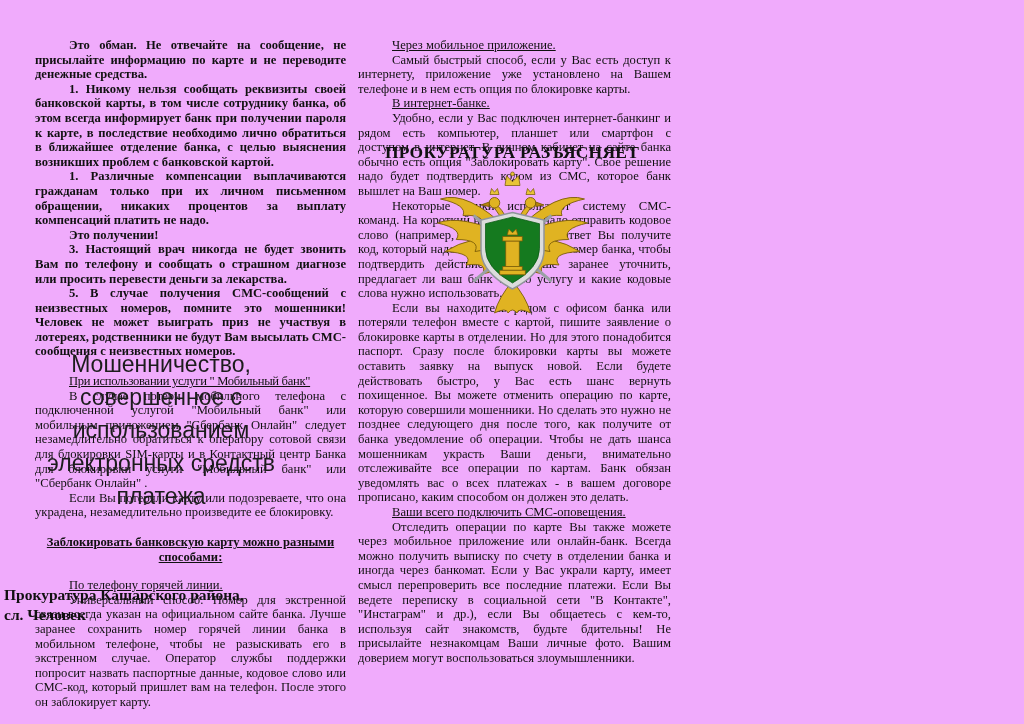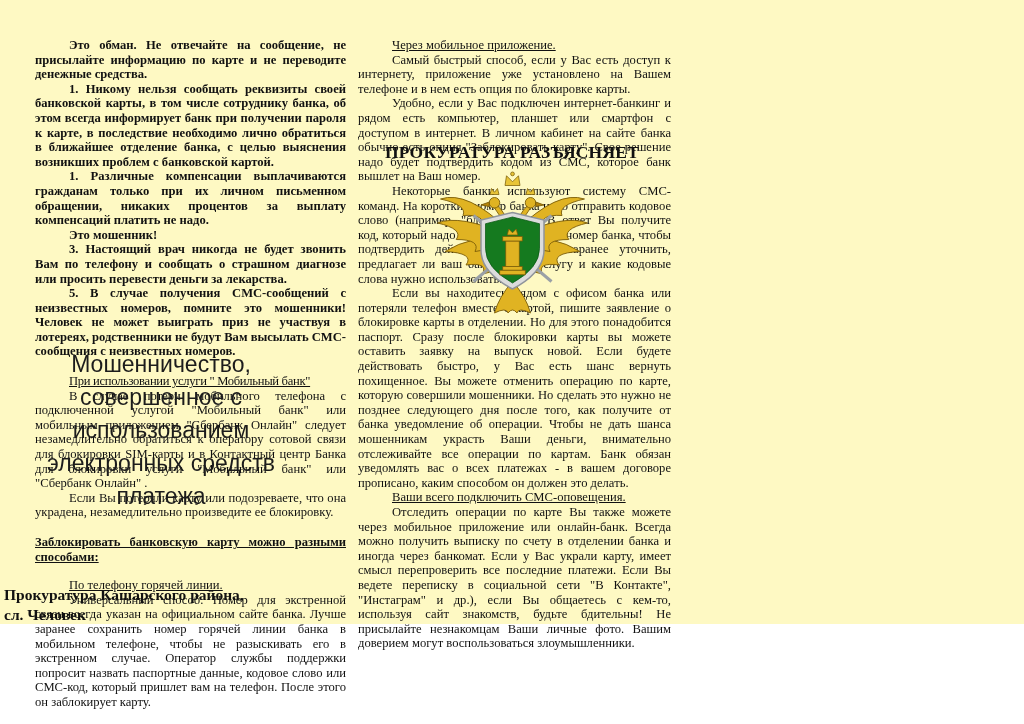--- a/index.html
+++ b/index.html
@@ -1,58 +1,59 @@
 <!DOCTYPE html>
 <html lang="ru"><head>
 <meta charset="utf-8">
 <style>
   html,body{margin:0;padding:0;background:#ffffff;width:1024px;height:724px;overflow:hidden;}
-  .page{position:relative;width:1024px;height:624px;background:#fef9c3;font-family:"Liberation Serif",serif;color:#111;}
+  .page{position:relative;width:1024px;height:724px;background:#f0abfc;font-family:"Liberation Serif",serif;color:#111;}
   .col{position:absolute;top:38px;}
   .col1{left:35px;width:311px;}
   .col2{left:358px;width:313px;}
   .col3{left:698px;width:322px;top:0;height:724px;}
   p{margin:0;text-align:justify;text-indent:34px;font-size:12.6px;line-height:14.6px;}
   .b{font-weight:bold;}
   .h{font-weight:normal;text-decoration:underline;}
   .h1wide{letter-spacing:-0.3px;}
-  .center{text-indent:0;font-weight:bold;text-decoration:underline;}
+  .center{text-align:center;text-indent:0;font-weight:bold;text-decoration:underline;}
   .gap{margin-top:15px;}
   .gap2{margin-top:14px;}
   .c3head{position:absolute;top:142px;left:0;width:100%;text-align:center;font-weight:bold;
           font-size:17.5px;white-space:nowrap;letter-spacing:0.2px;}
   .emblem{position:absolute;top:168px;left:0;width:100%;text-align:center;}
   .c3title{position:absolute;top:348px;left:6px;width:310px;text-align:center;
            font-family:"Liberation Sans",sans-serif;font-weight:normal;font-size:23px;line-height:33px;color:#1c1c1c;}
   .c3footer{position:absolute;top:585px;left:4px;width:100%;text-align:left;font-weight:bold;
             font-size:15.5px;line-height:20px;}
 </style>
 </head>
 <body>
 
 <div class="page">
 
   <div class="col col1">
     <p class="b">Это обман. Не отвечайте на сообщение, не присылайте информацию по карте и не переводите денежные средства.</p>
     <p class="b">1. Никому нельзя сообщать реквизиты своей банковской карты, в том числе сотруднику банка, об этом всегда информирует банк при получении пароля к карте, в последствие необходимо лично обратиться в ближайшее отделение банка, с целью выяснения возникших проблем с банковской картой.</p>
     <p class="b">1. Различные компенсации выплачиваются гражданам только при их личном письменном обращении, никаких процентов за выплату компенсаций платить не надо.</p>
-    <p class="b">Это мошенник!</p>
+    <p class="b">Это получении!</p>
     <p class="b">3. Настоящий врач никогда не будет звонить Вам по телефону и сообщать о страшном диагнозе или просить перевести деньги за лекарства.</p>
     <p class="b">5. В случае получения СМС-сообщений с неизвестных номеров, помните это мошенники! Человек не может выиграть приз не участвуя в лотереях, родственники не будут Вам высылать СМС-сообщения с неизвестных номеров.</p>
     <p class="h h1wide gap">При использовании услуги " Мобильный банк"</p>
     <p>В случае потери мобильного телефона с подключенной услугой "Мобильный банк" или мобильным приложением "Сбербанк Онлайн" следует незамедлительно обратиться к оператору сотовой связи для блокировки SIM-карты и в Контактный центр Банка для блокировки услуги "Мобильный банк" или "Сбербанк Онлайн" .</p>
     <p>Если Вы потеряли карту или подозреваете, что она украдена, незамедлительно произведите ее блокировку.</p>
     <p class="center gap">Заблокировать банковскую карту можно разными способами:</p>
     <p class="h gap2">По телефону горячей линии.</p>
     <p>Универсальный способ. Номер для экстренной связи всегда указан на официальном сайте банка. Лучше заранее сохранить номер горячей линии банка в мобильном телефоне, чтобы не разыскивать его в экстренном случае. Оператор службы поддержки попросит назвать паспортные данные, кодовое слово или СМС-код, который пришлет вам на телефон. После этого он заблокирует карту.</p>
   </div>
 
   <div class="col col2">
     <p class="h">Через мобильное приложение.</p>
     <p>Самый быстрый способ, если у Вас есть доступ к интернету, приложение уже установлено на Вашем телефоне и в нем есть опция по блокировке карты.</p>
+    <p class="h">В интернет-банке.</p>
     <p>Удобно, если у Вас подключен интернет-банкинг и рядом есть компьютер, планшет или смартфон с доступом в интернет. В личном кабинет на сайте банка обычно есть опция "Заблокировать карту". Свое решение надо будет подтвердить кодом из СМС, которое банк вышлет на Ваш номер.</p>
     <p>Некоторые банки используют систему СМС-команд. На короткий номер банка надо отправить кодовое слово (например, "блокировка"). В ответ Вы получите код, который надо снова отправить на номер банка, чтобы подтвердить действие. Но лучше заранее уточнить, предлагает ли ваш банк такую услугу и какие кодовые слова нужно использовать.</p>
     <p>Если вы находитесь рядом с офисом банка или потеряли телефон вместе с картой, пишите заявление о блокировке карты в отделении. Но для этого понадобится паспорт. Сразу после блокировки карты вы можете оставить заявку на выпуск новой. Если будете действовать быстро, у Вас есть шанс вернуть похищенное. Вы можете отменить операцию по карте, которую совершили мошенники. Но сделать это нужно не позднее следующего дня после того, как получите от банка уведомление об операции. Чтобы не дать шанса мошенникам украсть Ваши деньги, внимательно отслеживайте все операции по картам. Банк обязан уведомлять вас о всех платежах - в вашем договоре прописано, каким способом он должен это делать.</p>
     <p class="h">Ваши всего подключить СМС-оповещения.</p>
     <p>Отследить операции по карте Вы также можете через мобильное приложение или онлайн-банк. Всегда можно получить выписку по счету в отделении банка и иногда через банкомат. Если у Вас украли карту, имеет смысл перепроверить все последние платежи. Если Вы ведете переписку в социальной сети "В Контакте", "Инстаграм" и др.), если Вы общаетесь с кем-то, используя сайт знакомств, будьте бдительны! Не присылайте незнакомцам Ваши личные фото. Вашим доверием могут воспользоваться злоумышленники.</p>
   </div>
 
   <div class="col3">
     <div class="c3head">ПРОКУРАТУРА РАЗЪЯСНЯЕТ</div>
 

